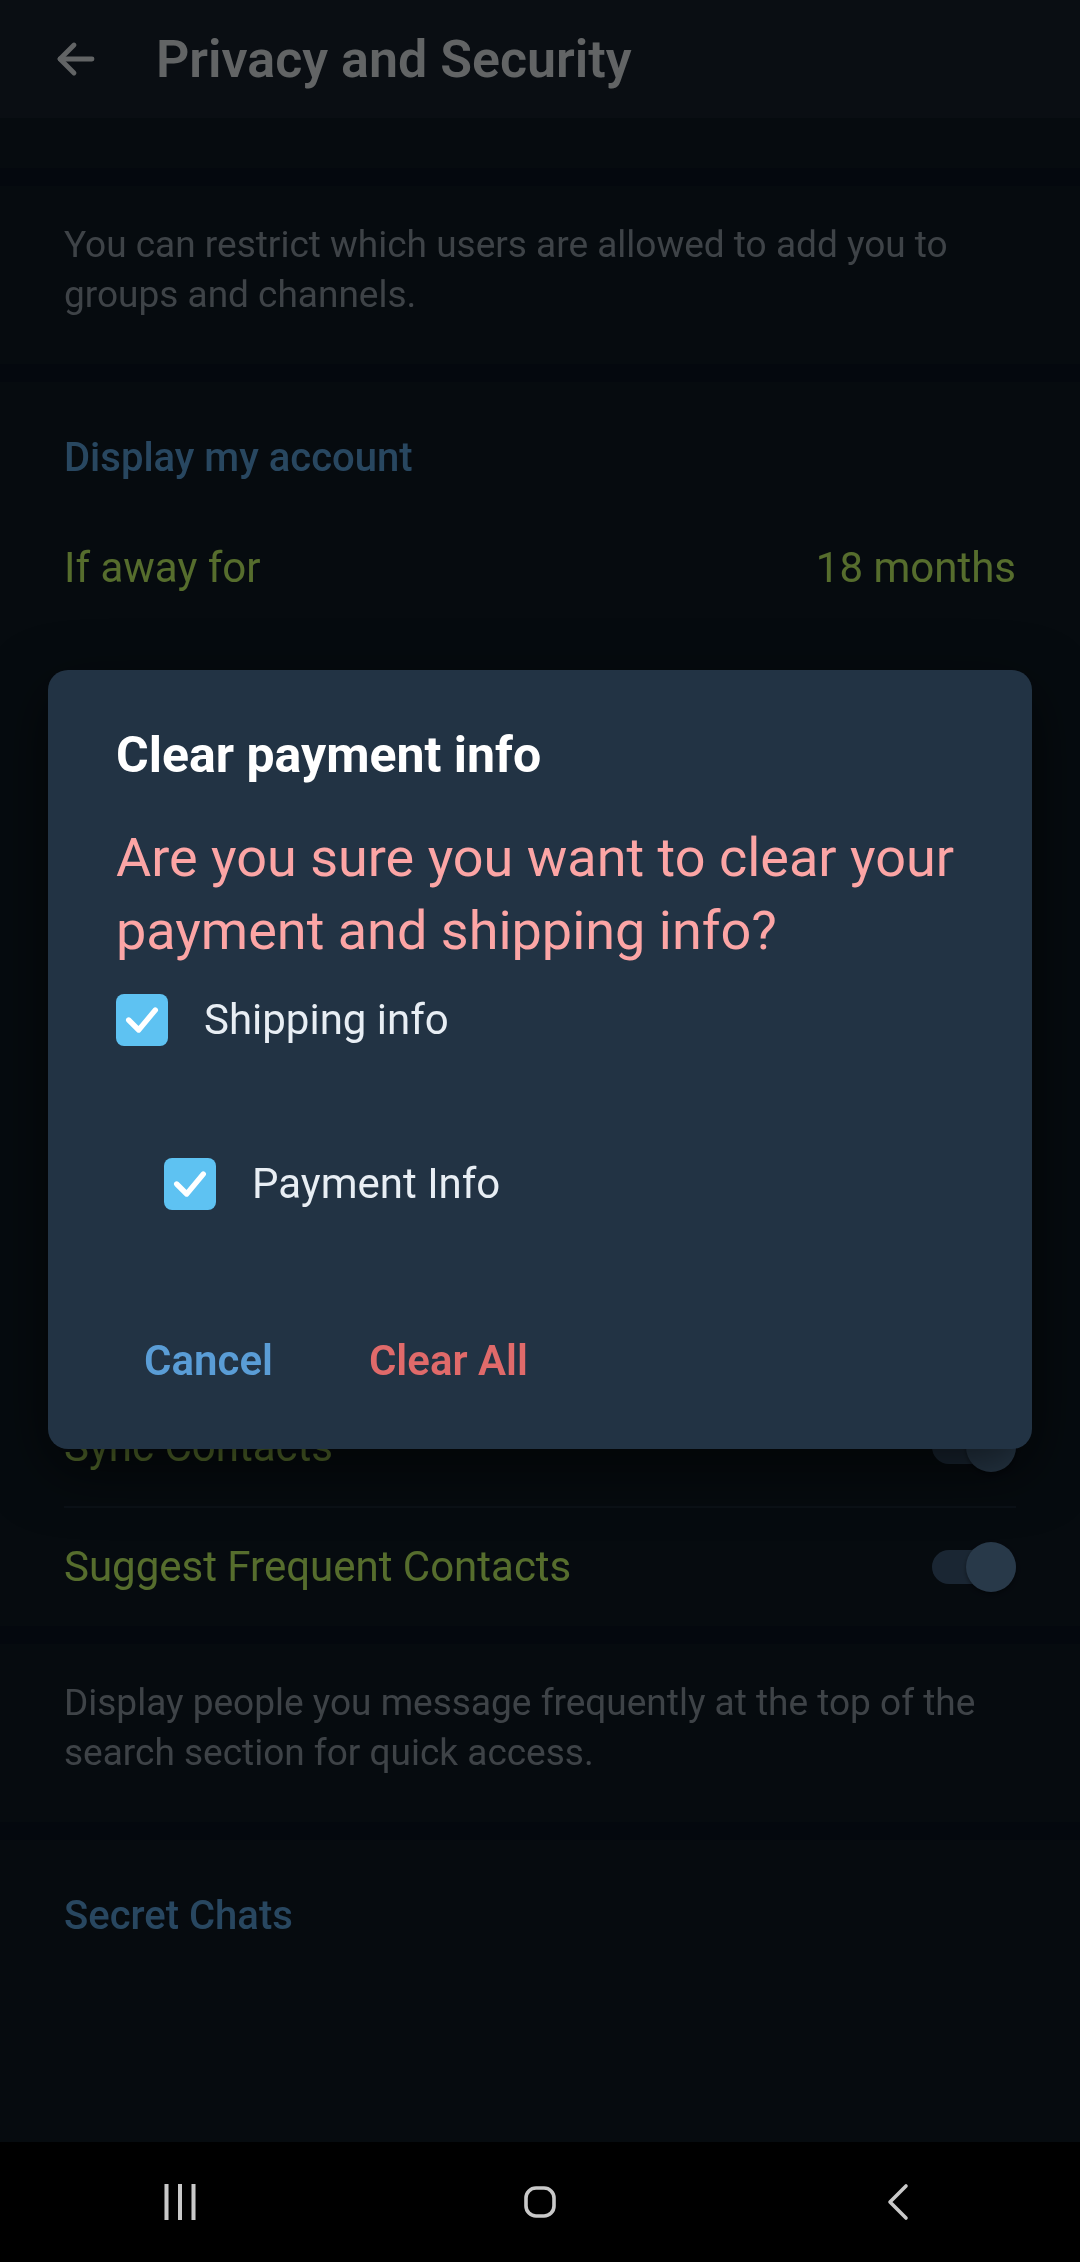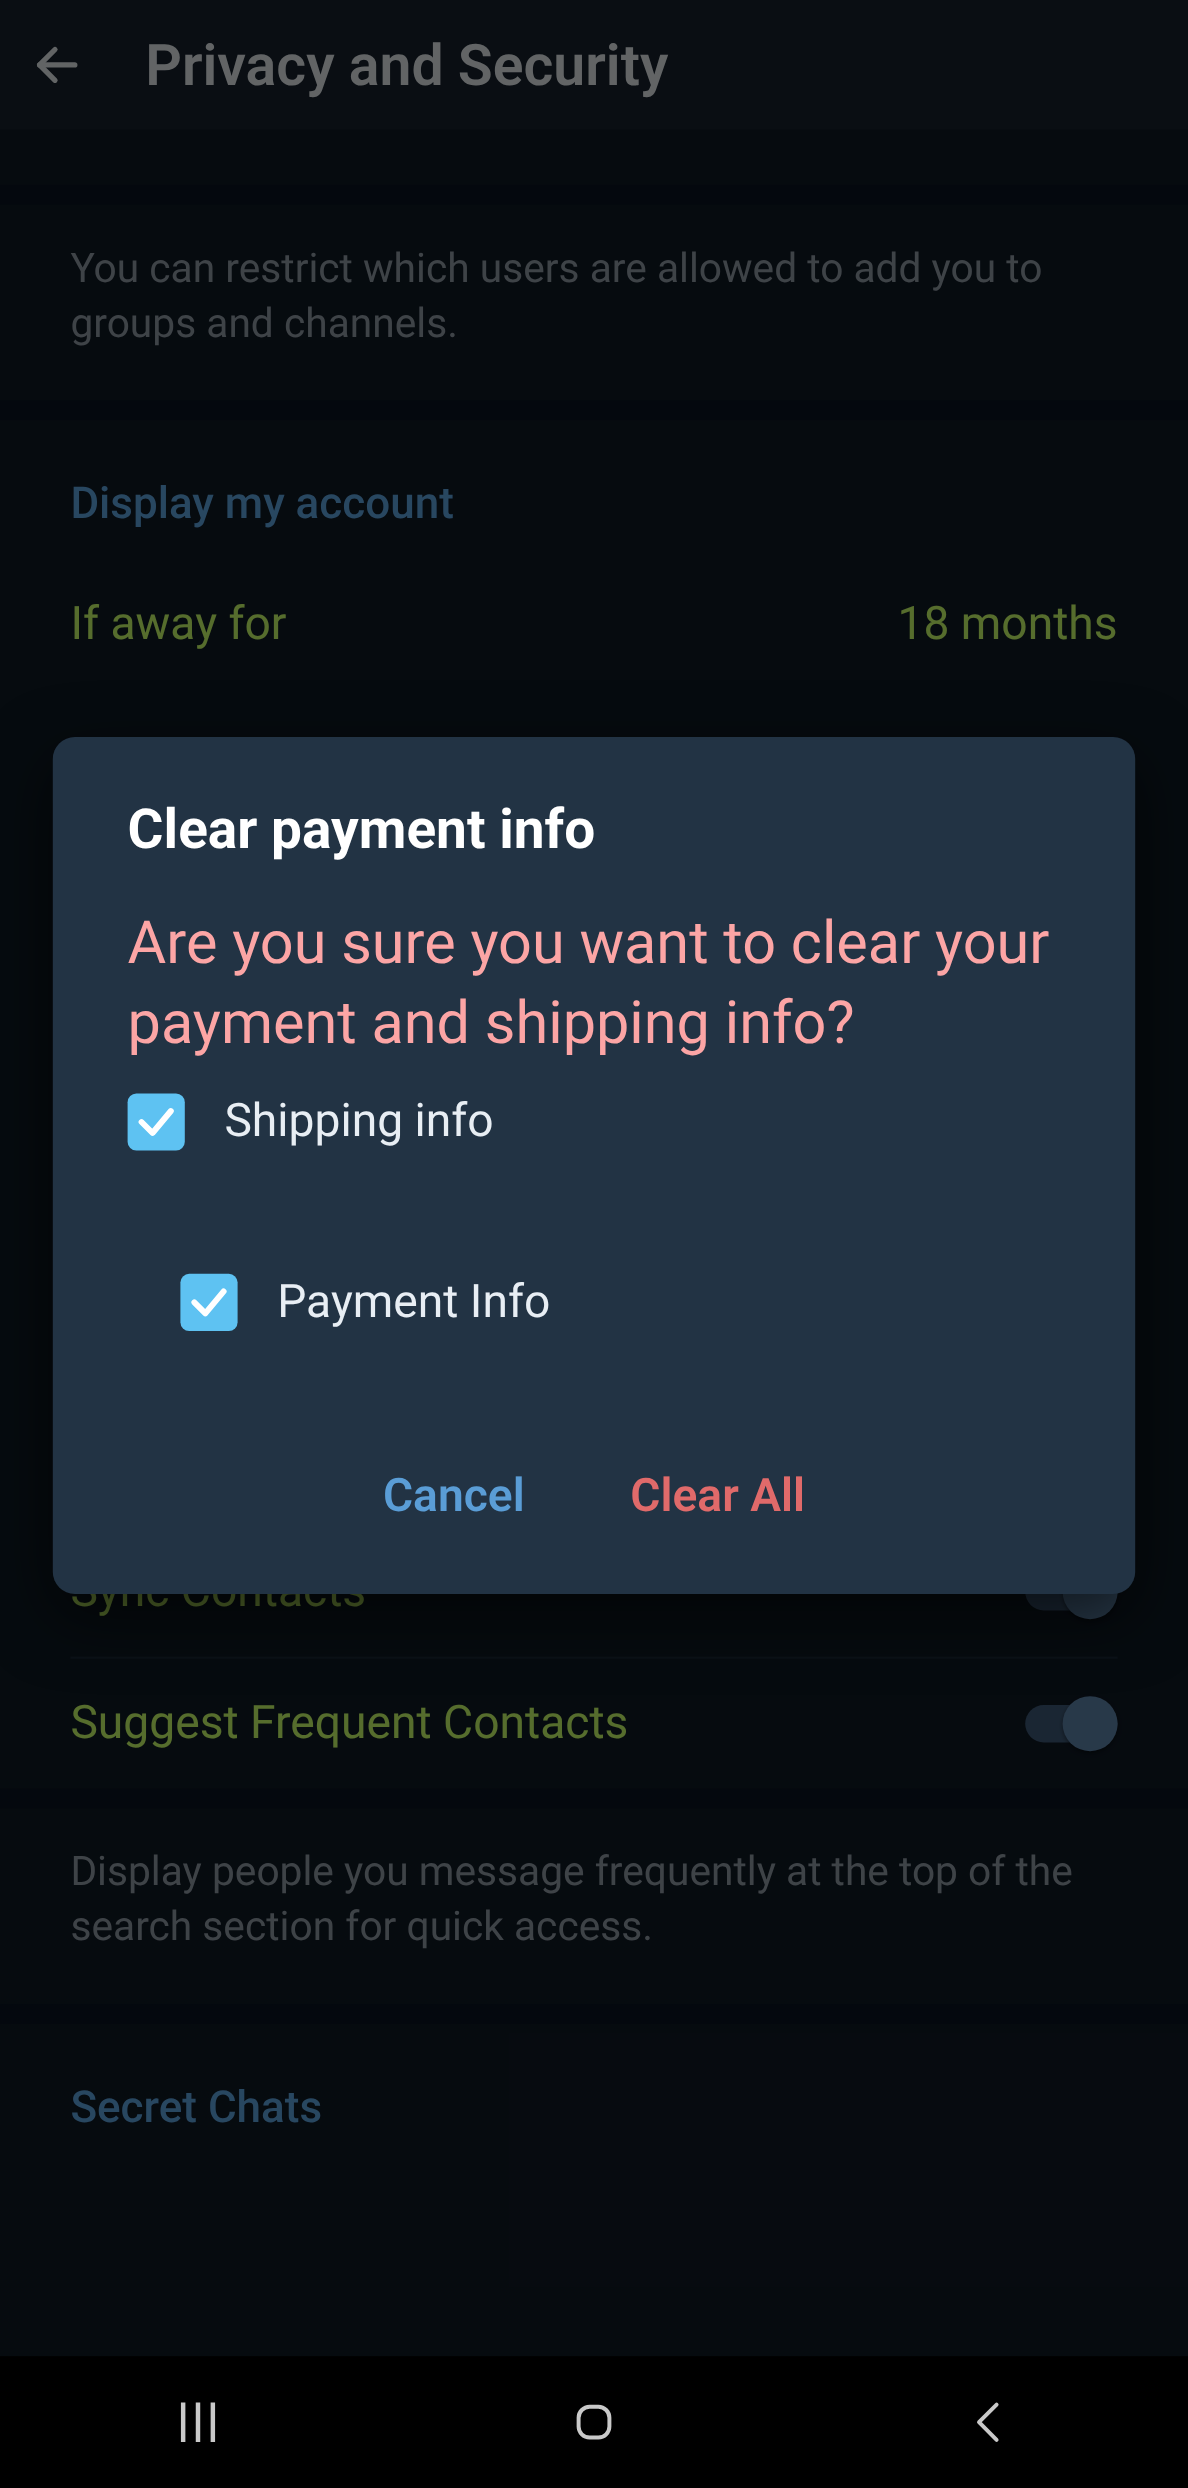--- a/index.html
+++ b/index.html
@@ -1,21 +1,21 @@
 <!DOCTYPE html>
 <html><head>
 <meta charset="utf-8">
 <style>
   * { margin: 0; padding: 0; box-sizing: border-box; -webkit-tap-highlight-color: transparent; }
   html, body { width: 1080px; height: 2262px; overflow: hidden; background:#0a1320; font-family: Roboto, "Helvetica Neue", Arial, sans-serif; }
   .screen { position: relative; width:1080px; height:2262px; background:#0a1320; }
   .dim-overlay { position:absolute; inset:0; background:rgba(0,0,0,0.55); z-index:50; pointer-events:none; }
 
   
-  .appbar { position:relative; height:118px; background:#17212b; display:flex; align-items:center; padding:0 12px; }
+  .appbar { position:relative; height:118px; background:#17212b; display:flex; align-items:center; padding:0 36px; }
   .appbar .back-btn { width:80px; height:80px; display:flex; align-items:center; justify-content:center; color:#d9dde1; }
   .appbar .title { margin-left:40px; color:#d9dde1; font-size:52px; font-weight:600; }
 
   
   .content { position:absolute; top:118px; left:0; right:0; bottom:0; background:#0f1923; color:#c9d1d8; }
 
   .section-header { color:#5a9dd6; font-size:40px; font-weight:500; padding: 52px 64px 28px; }
   .row { display:flex; align-items:center; justify-content:space-between; padding: 34px 64px; }
   .row .label { color:#bef264; font-size:42px; }
   .row .value { color:#bef264; font-size:42px; }
@@ -33,21 +33,21 @@
 
   
   .dialog { position:absolute; z-index:100; left:48px; top:670px; width:984px; background:#223344; border-radius:20px; padding:56px 68px 44px; box-shadow:0 20px 60px rgba(0,0,0,0.6); }
   .dialog .dtitle { color:#ffffff; font-size:50px; font-weight:700; margin-bottom:38px; }
   .dialog .dmsg { color:#fca5a5; font-size:54px; line-height:1.35; }
   .dialog .opt { display:flex; align-items:center; gap:36px; padding:26px 0; }
   .dialog .opt + .opt { margin-top:60px;padding-left:48px; }
   .dialog .opt .olabel { color:#e8eef4; font-size:42px; }
   .checkbox { width:52px; height:52px; border-radius:8px; background:#5ec2f2; display:flex; align-items:center; justify-content:center; }
   .checkbox svg { width:40px; height:40px; }
-  .dialog-actions { display:flex; justify-content:center; align-items:center; gap:40px; margin-top:80px; }
+  .dialog-actions { display:flex; justify-content:flex-start; align-items:center; gap:40px; margin-top:80px; }
   .dialog-actions .btn { font-size:42px; font-weight:600; padding:20px 28px; border-radius:10px; }
   .btn-cancel { color:#5a9dd6; }
   .btn-danger { color:#e06a6a; }
   .highlight-box { position:absolute; border:10px solid #ff0000; pointer-events:none; }
 
   
   .sysnav { position:absolute; left:0; right:0; bottom:0; height:120px; background:#000000; display:flex; align-items:center; justify-content:space-around; z-index:200; }
   .sysnav .navbtn { width:120px; height:80px; display:flex; align-items:center; justify-content:center; color:#c9c9c9; }
   .sysnav svg { stroke:#c9c9c9; }
 </style>

